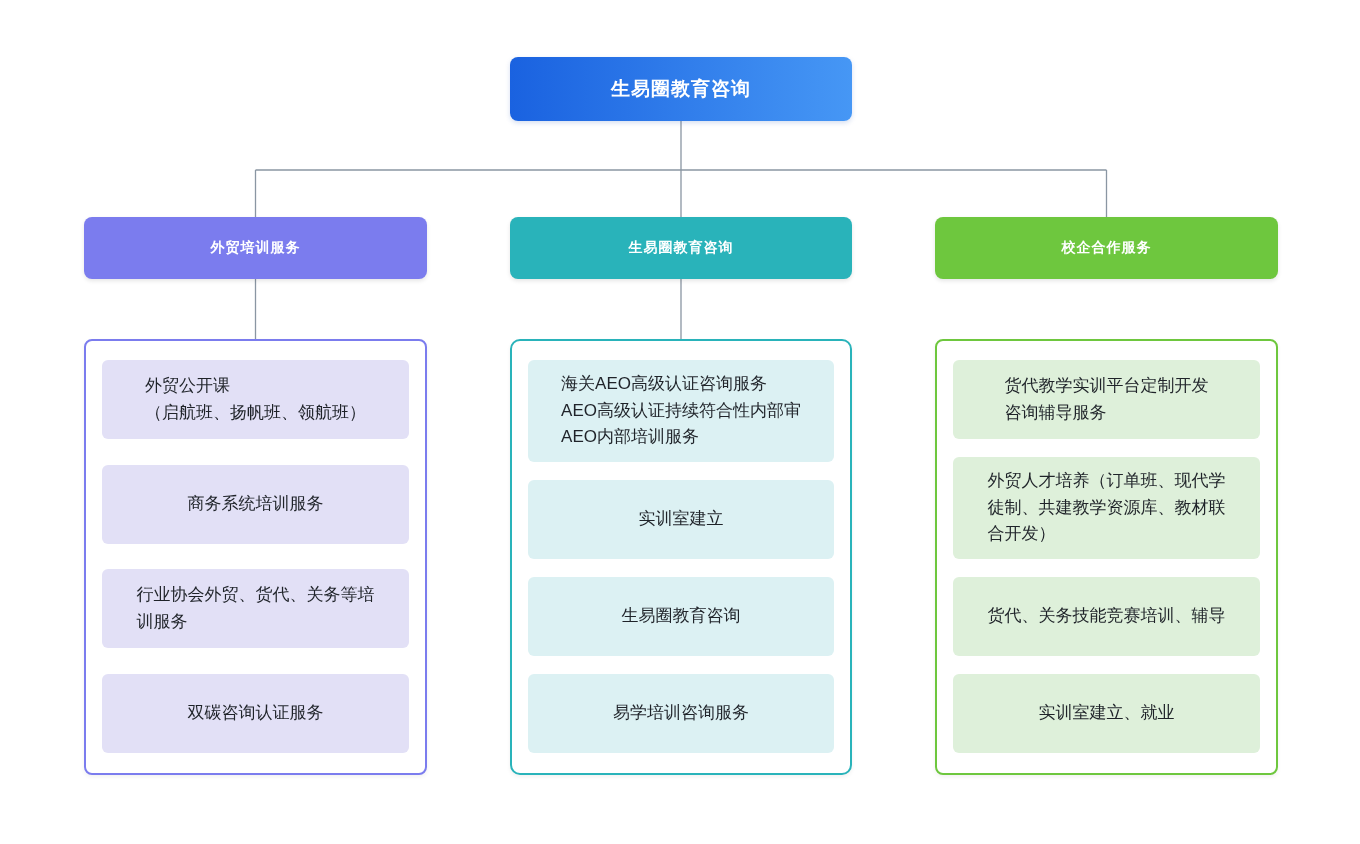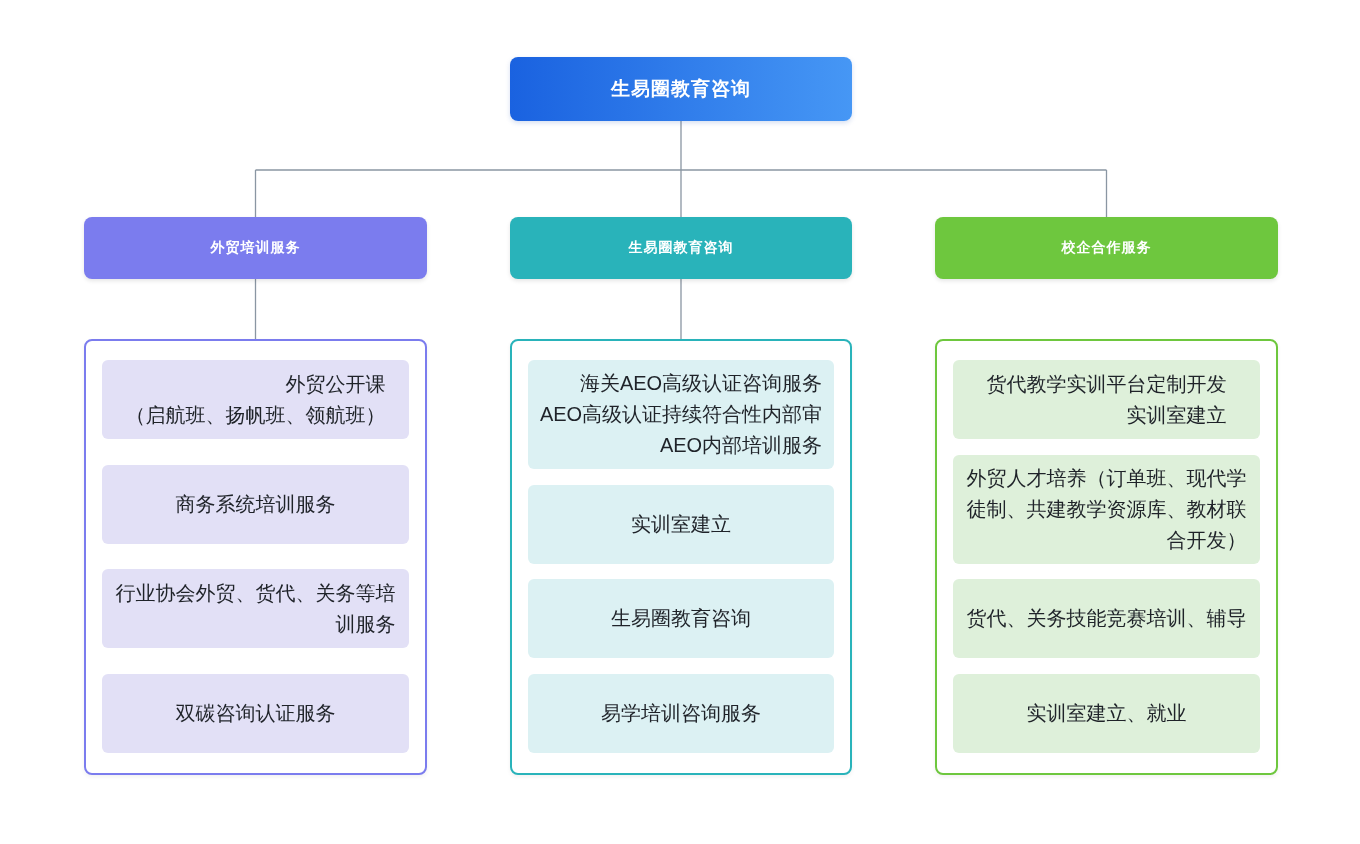--- a/index.html
+++ b/index.html
@@ -36,26 +36,26 @@
 
   .col-left{left:84px;width:343px;}
   .col-mid{left:510px;width:342px;}
   .col-right{left:935px;width:343px;}
 
   .container{position:absolute;top:339px;height:436px;background:#ffffff;
     border-radius:8px;border:2px solid;display:flex;flex-direction:column;
     justify-content:space-between;padding:19px 16px 20px 16px;
     box-shadow:0 2px 4px rgba(0,0,0,0.06);}
   .c-purple{border-color:var(--purple);}
-  .c-teal{border-color:var(--teal);}
+  .c-teal{border-color:var(--teal);border-radius:10px;}
   .c-green{border-color:var(--green);}
 
   .item{min-height:79px;border-radius:6px;display:flex;align-items:center;
-    justify-content:center;text-align:right;white-space:pre-line;
-    font-size:20px;line-height:1.55;color:var(--text-dark);padding:8px 10px;}
+    justify-content:center;text-align:left;white-space:pre-line;
+    font-size:17px;line-height:1.55;color:var(--text-dark);padding:8px 10px;}
   .item.tall{min-height:102px;}
   .i-purple{background:var(--purple-light);}
   .i-teal{background:var(--teal-light);}
   .i-green{background:var(--green-light);}
 </style>
 </head>
 <body>
 
 <div class="canvas">
 
@@ -88,21 +88,21 @@
     <div class="item i-teal tall">海关AEO高级认证咨询服务
 AEO高级认证持续符合性内部审
 AEO内部培训服务</div>
     <div class="item i-teal">实训室建立</div>
     <div class="item i-teal">生易圈教育咨询</div>
     <div class="item i-teal">易学培训咨询服务</div>
   </div>
 
   <div class="container c-green col-right">
     <div class="item i-green">货代教学实训平台定制开发
-实训室建立</div>
+咨询辅导服务</div>
     <div class="item i-green tall">外贸人才培养（订单班、现代学
 徒制、共建教学资源库、教材联
 合开发）</div>
     <div class="item i-green">货代、关务技能竞赛培训、辅导</div>
     <div class="item i-green">实训室建立、就业</div>
   </div>
 
 </div>
 
 </body></html>

